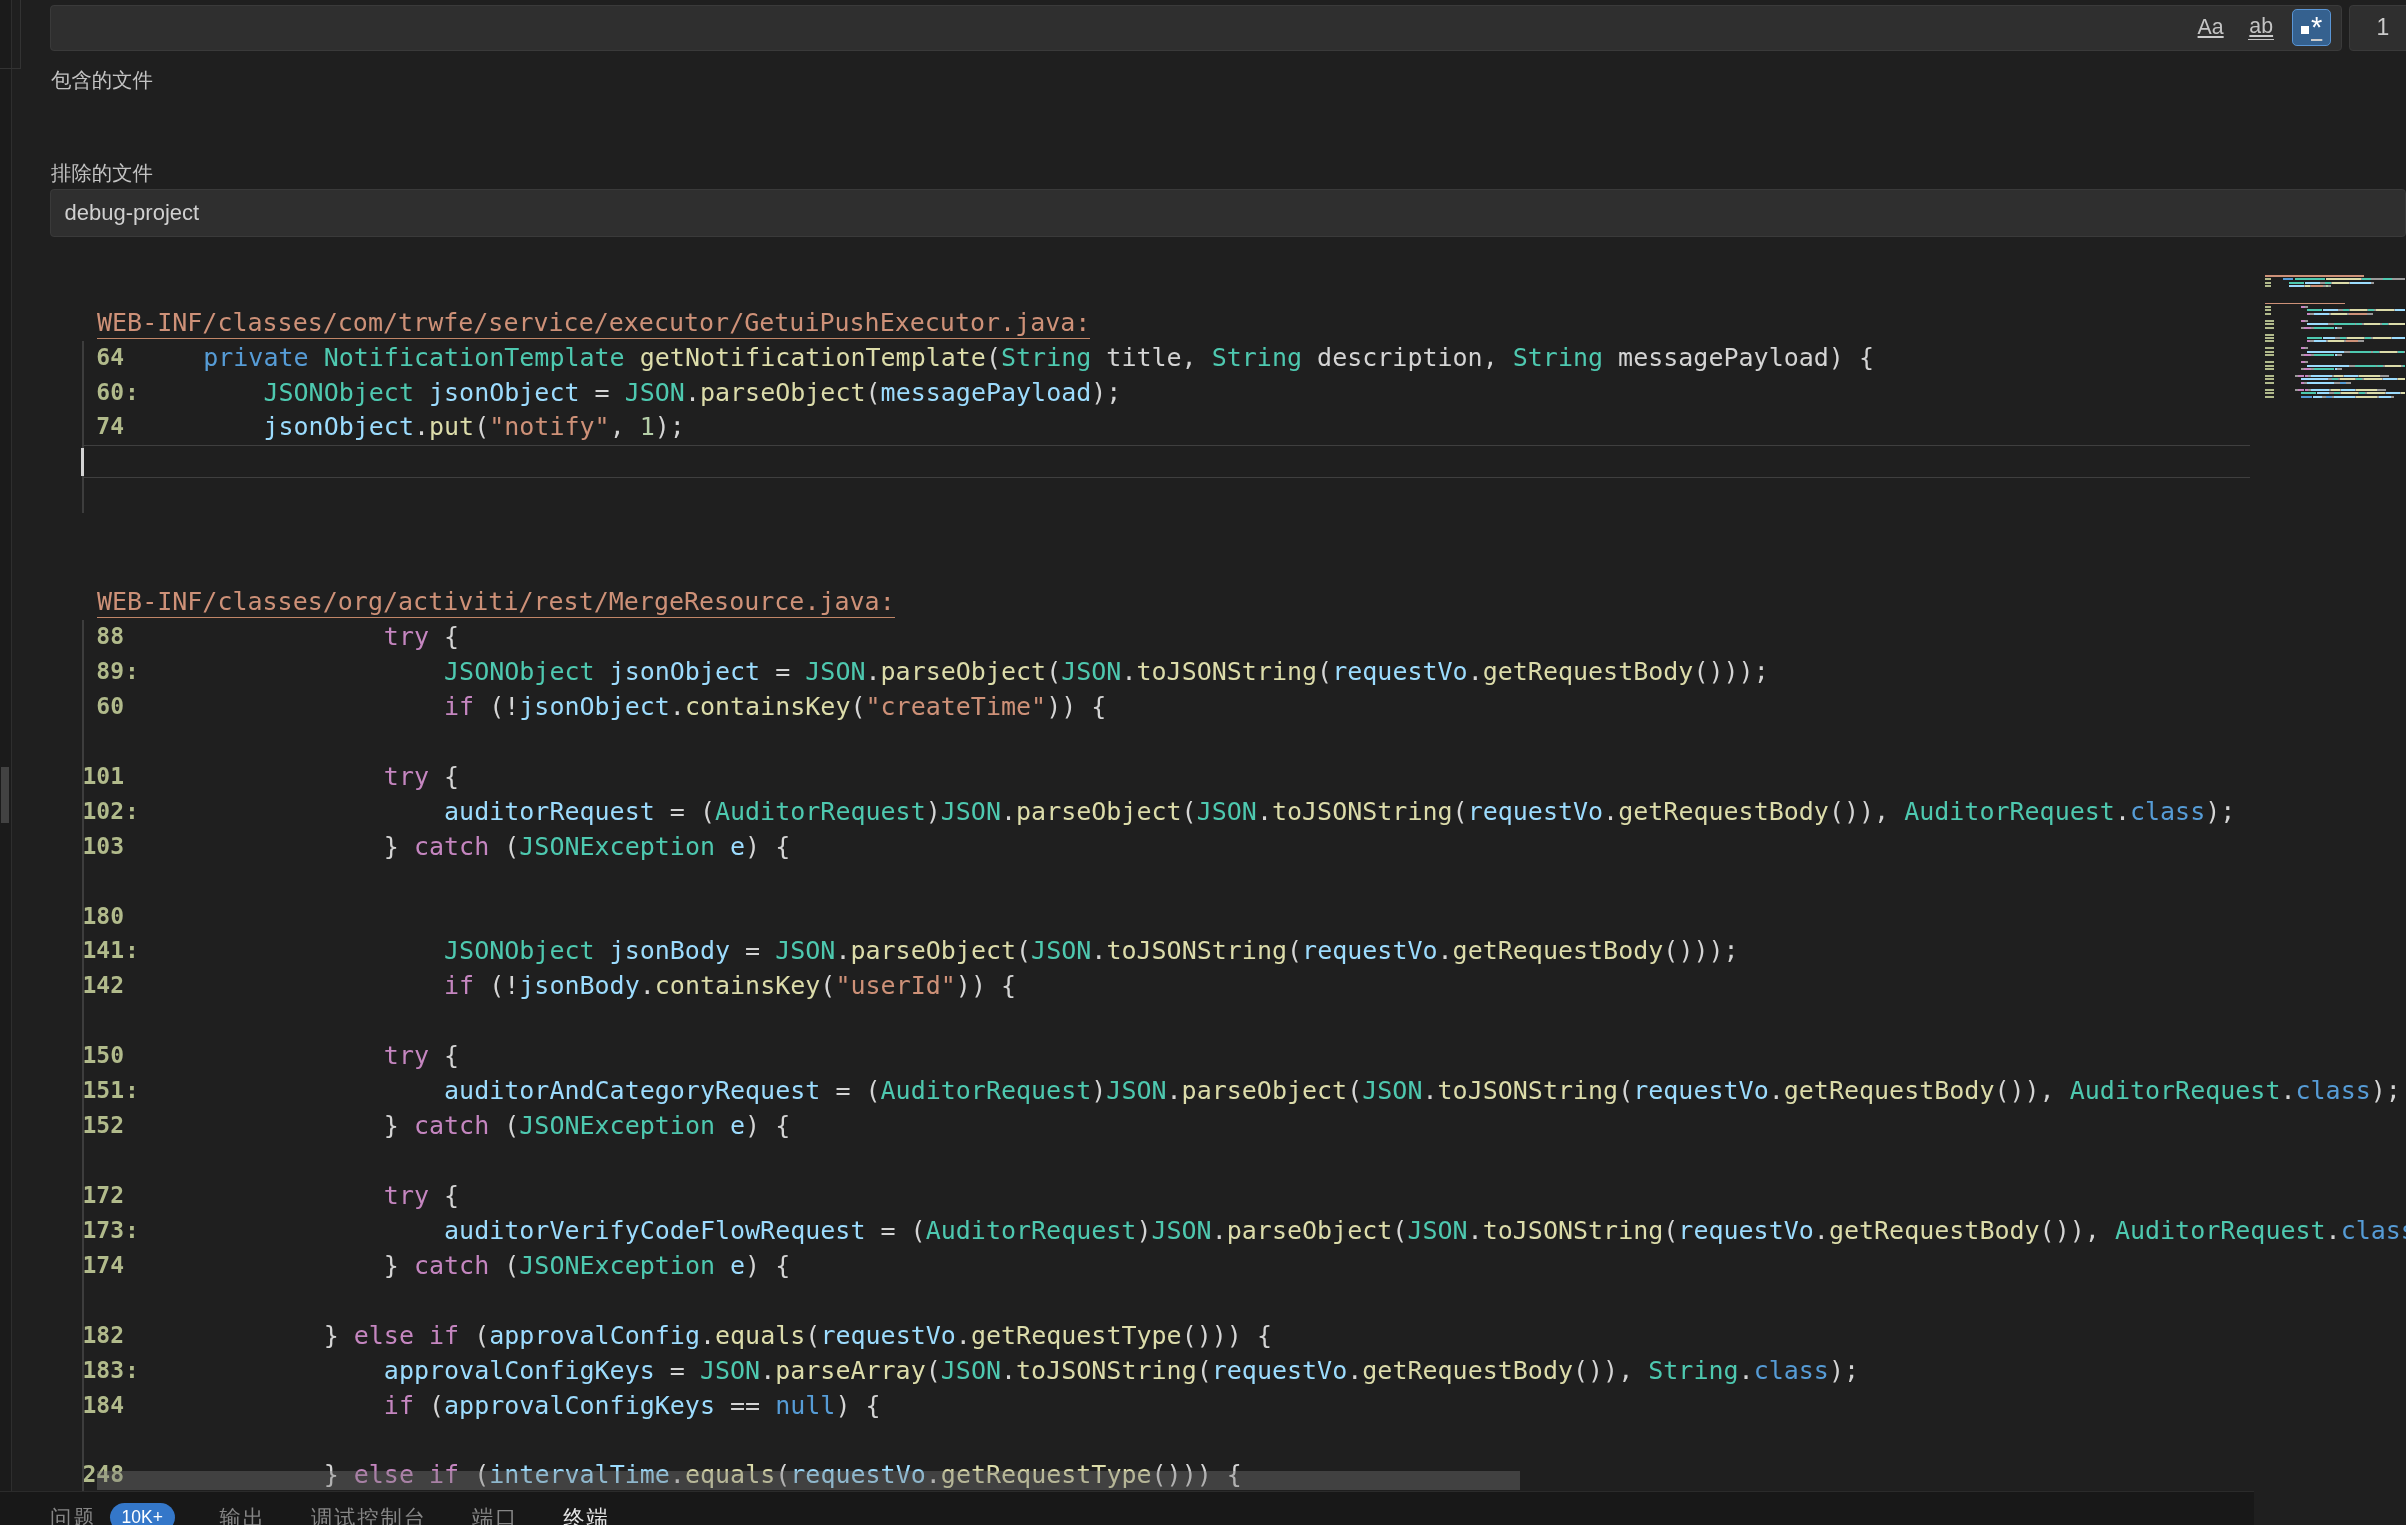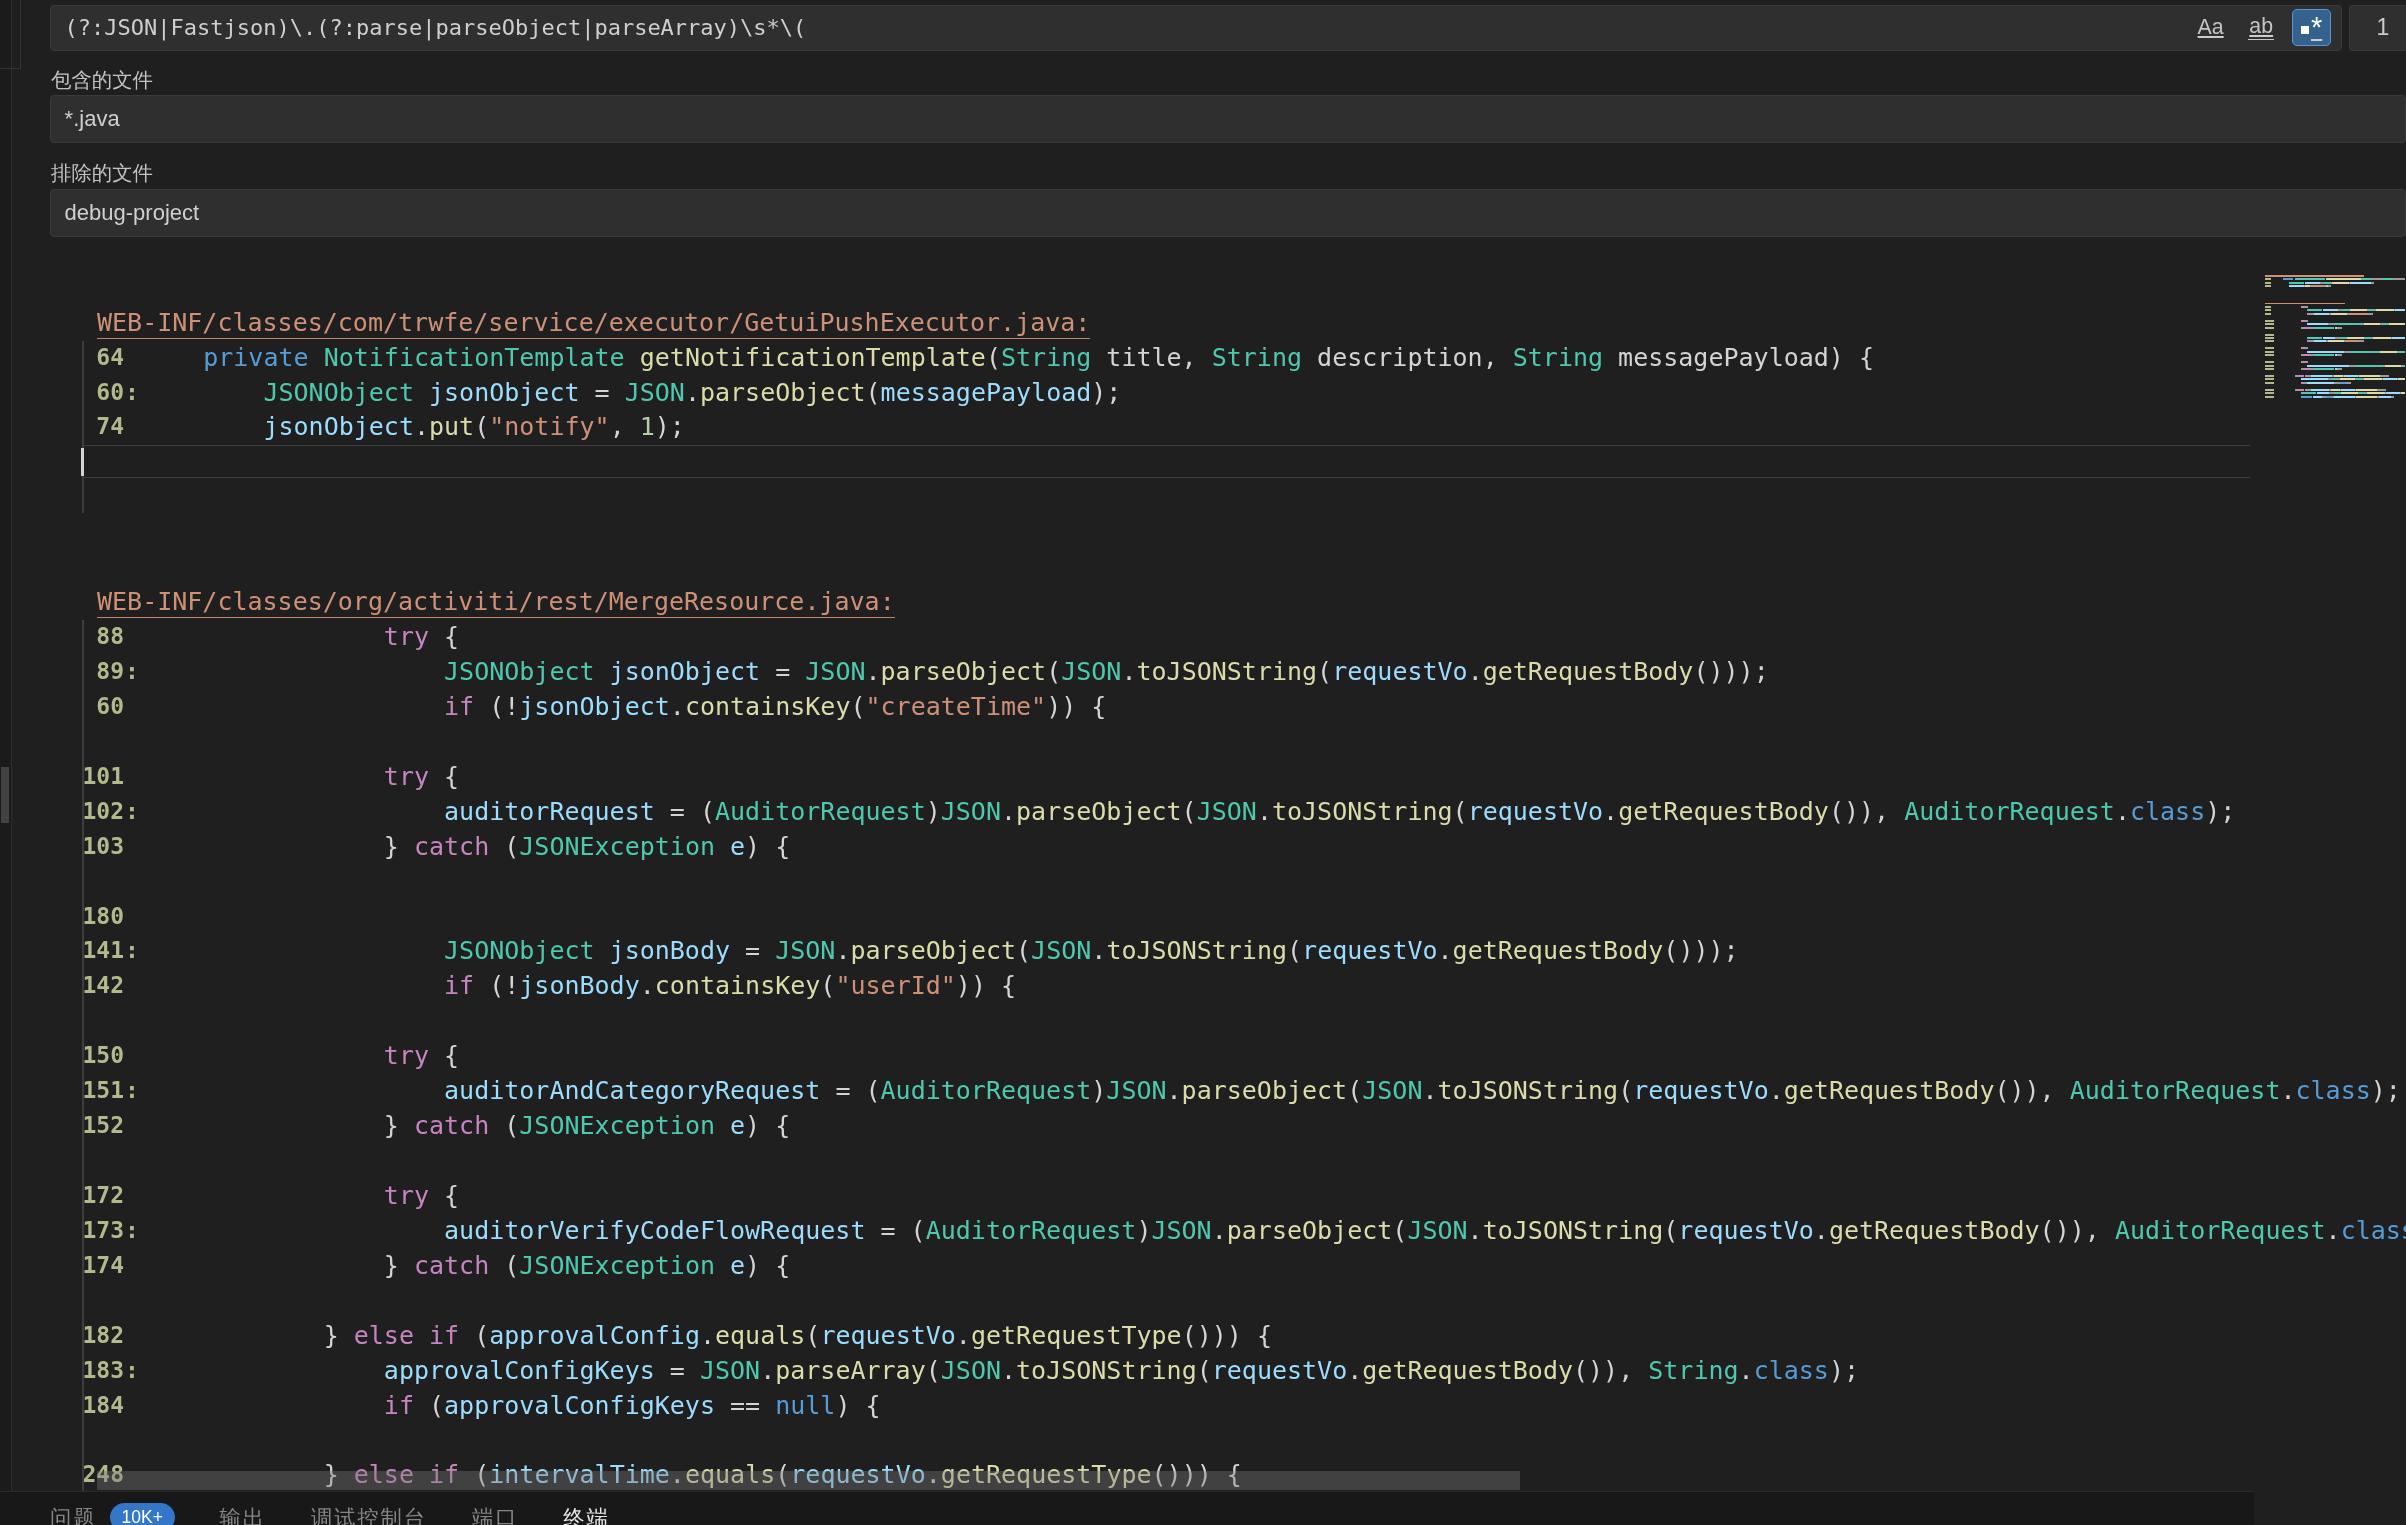--- a/index.html
+++ b/index.html
@@ -69,44 +69,40 @@
 <body>
 
 <div id="stage">
 
   <div id="left-rail"></div>
   <div id="left-mini-scroll"></div>
   <div id="corner-v"></div>
   <div id="corner-h"></div>
 
   <div class="inputbox" id="query-box">
-    <span id="query-text" class="mono">(?:JSON|Fastjson)\.(?:parse|parseObject|parseArray)\s*\(</span>
     <span id="query-actions">
       <span class="qbtn">
           <span>Aa</span>
         </span>
       <span class="qbtn">
           <span class="ww">ab</span>
         </span>
       <span class="qbtn" id="regex-btn">
         <span class="regex-glyph">
             <span class="sq"></span>
             <span class="ast">*</span>
           </span>
       </span>
     </span>
   </div>
   <div class="inputbox" id="count-box">
     <span>1</span>
   </div>
 
   <div class="field-label" id="include-label">包含的文件</div>
-  <div class="inputbox" id="include-box">
-    <span class="field-value">*.java</span>
-  </div>
   <div class="field-label" id="exclude-label">排除的文件</div>
   <div class="inputbox" id="exclude-box">
     <span class="field-value">debug-project</span>
   </div>
 
   <div id="doc">
       <div class="row" style="top: 306px;">
         <span class="heading mono">WEB-INF/classes/com/trwfe/service/executor/GetuiPushExecutor.java:</span>
       </div>
       <div class="row" style="top: 341px;">

